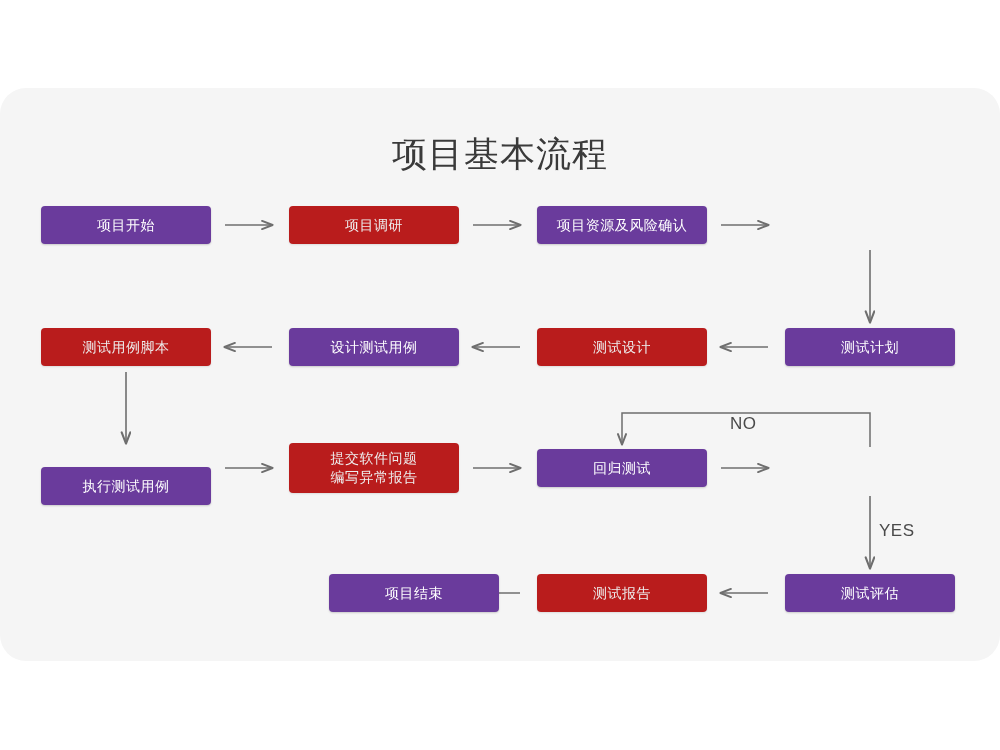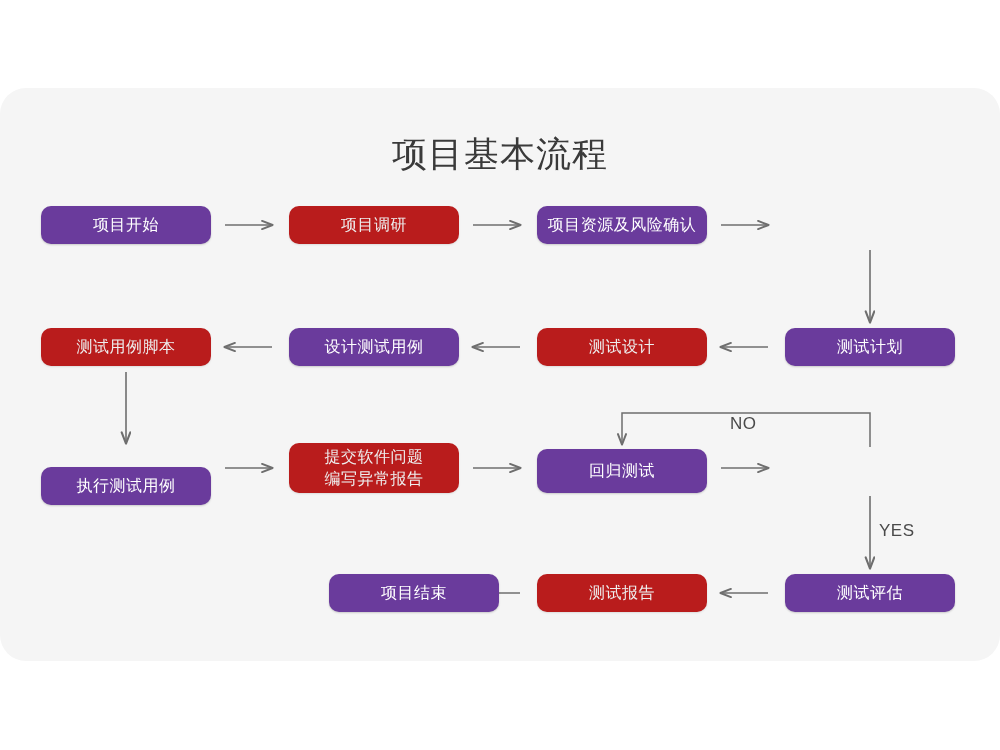--- a/index.html
+++ b/index.html
@@ -35,22 +35,22 @@
     color: #3a3a3a;
     letter-spacing: 1px;
     font-weight: 400;
   }
   .node {
     position: absolute;
     display: flex;
     align-items: center;
     justify-content: center;
     text-align: center;
-    border-radius: 10px;
-    font-size: 16px;
+    border-radius: 4px;
+    font-size: 14px;
     line-height: 1.35;
     letter-spacing: 0.5px;
     white-space: pre-line;
   }
   .node.purple {
     background: #6a3b9c;
     color: #ffffff;
     box-shadow: 0 1px 2px rgba(0,0,0,0.18);
   }
   .node.gray {
@@ -157,21 +157,21 @@
 
   <div class="node purple" style="left:289px; top:328px; width:170px; height:38px;">设计测试用例</div>
 
   <div class="node gray" style="left:41px; top:328px; width:170px; height:38px;">测试用例脚本</div>
 
   <div class="node purple" style="left:41px; top:449px; width:170px; height:38px;margin-top:18px;">执行测试用例</div>
 
   <div class="node gray" style="left:289px; top:443px; width:170px; height:50px;">提交软件问题
 编写异常报告</div>
 
-  <div class="node purple" style="left:537px; top:449px; width:170px; height:44px;">回归测试</div>
+  <div class="node purple" style="left:537px; top:449px; width:170px; height:38px;">回归测试</div>
 
 
   <div class="node purple" style="left:785px; top:574px; width:170px; height:38px;">测试评估</div>
 
   <div class="node gray" style="left:537px; top:574px; width:170px; height:38px;">测试报告</div>
 
   <div class="node purple" style="left:289px; top:574px; width:170px; height:38px;margin-left:40px;">项目结束</div>
 
   <div class="edge-label" style="left:730px; top:414px;">NO</div>
 

